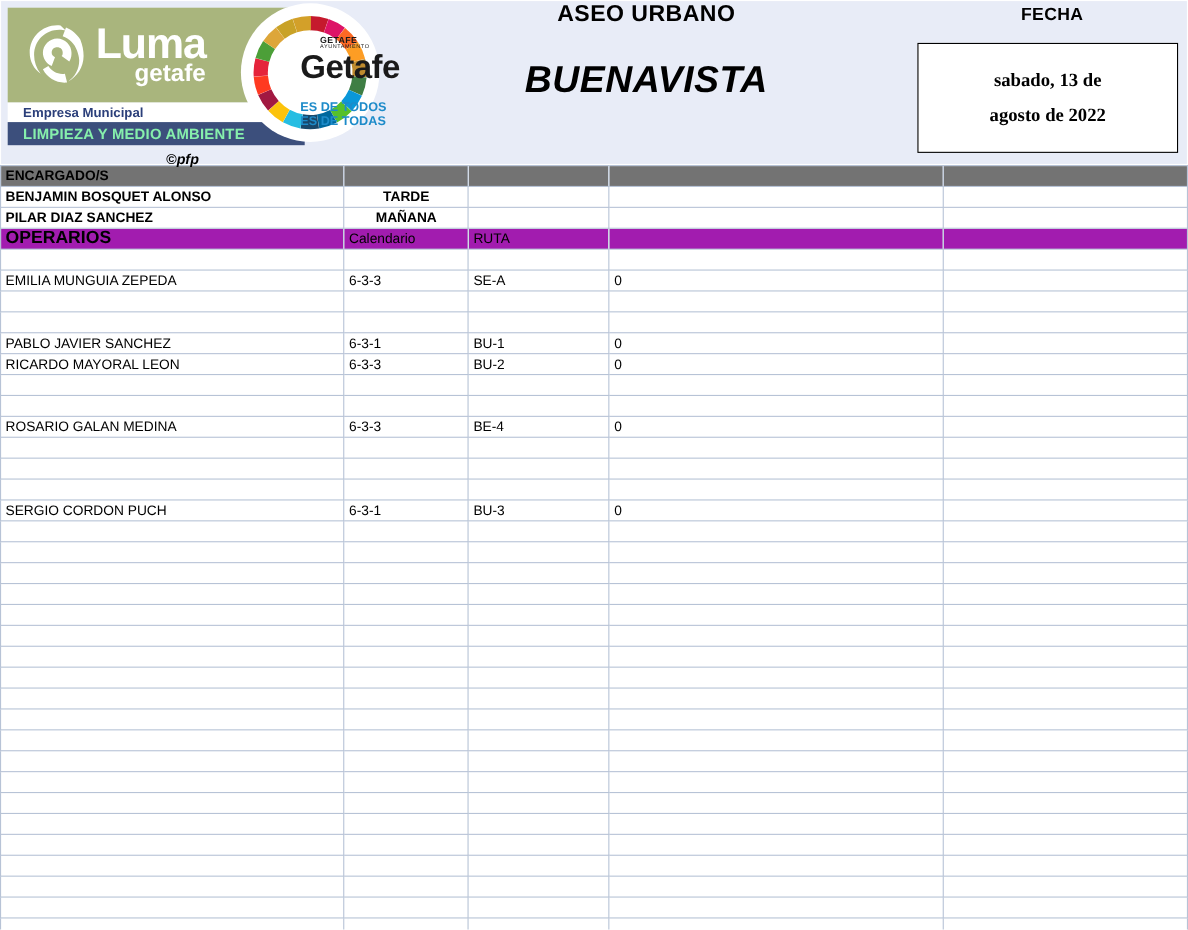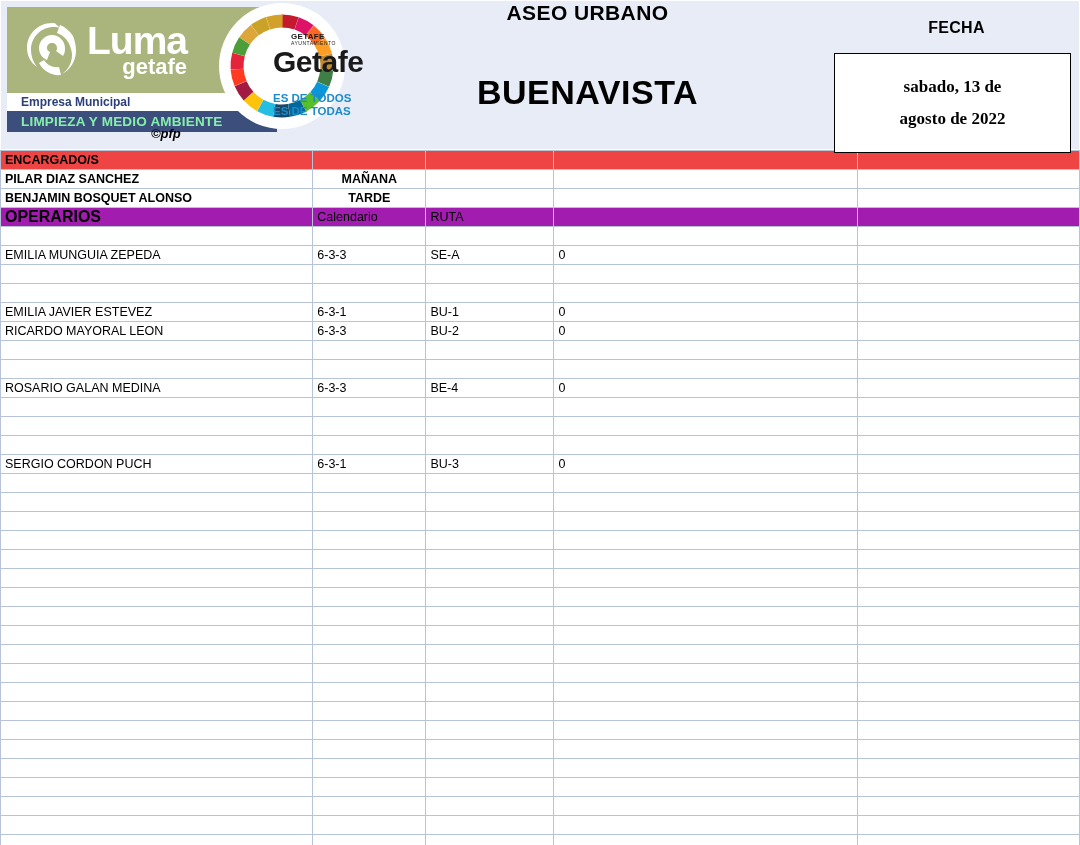--- a/index.html
+++ b/index.html
@@ -83,21 +83,21 @@
     color: #86efac;
     font-size: 13.5px;
     font-weight: bold;
     padding: 3px 0 3px 14px;
     box-sizing: border-box;
     letter-spacing: .2px;
   }
   .pfp {
     position: absolute;
     left: 150px;
-    top: 125px;
+    top: 136px;
     font-size: 13px;
     font-weight: bold;
     font-style: italic;
     color: #000;
   }
 
   
   .getafe-logo {
     position: absolute;
     left: 218px;
@@ -154,29 +154,30 @@
     color: #000;
     margin-top: 0;
     letter-spacing: .4px;
     padding-left: 30px;
   }
   .title-main {
     text-align: center;
     font-size: 34px;
     font-weight: bold;
     color: #000;
-    margin-top: 48px;
+    margin-top: 29px;
     letter-spacing: .5px;
     padding-left: 30px;
+    font-style: italic;
   }
   .header-right {
     width: 245px;
     position: relative;
     box-sizing: border-box;
-    padding-top: 18px;
+    padding-top: 4px;
   }
   .fecha-label {
     text-align: center;
     font-size: 16px;
     font-weight: bold;
     color: #000;
     letter-spacing: .3px;
   }
   .fecha-box {
     margin: 16px 8px 0 0;
@@ -211,21 +212,21 @@
     white-space: nowrap;
     box-sizing: border-box;
   }
   .c0 { width: 312px; }
   .c1 { width: 113px; }
   .c2 { width: 128px; }
   .c3 { width: 303px; }
   .c4 { width: 222px; }
 
   tr.band td {
-    background: #ef4444;
+    background: #737373;
     font-weight: bold;
   }
   tr.enc-row td { font-weight: bold; font-size: 12.5px; }
   td.center { text-align: center; font-weight: bold; font-size: 11px; }
   tr.operarios td {
     background: #a21caf;
   }
   tr.operarios td.c0 {
     font-size: 16px;
     font-weight: bold;
@@ -323,29 +324,29 @@
     <tbody>
       <tr class="band">
         <td class="c0">ENCARGADO/S</td>
         <td class="c1"></td>
         <td class="c2"></td>
         <td class="c3"></td>
         <td class="c4"></td>
       </tr>
 
       <tr class="enc-row">
-        <td class="c0">PILAR DIAZ SANCHEZ</td>
-        <td class="c1 center">MAÑANA</td>
+        <td class="c0">BENJAMIN BOSQUET ALONSO</td>
+        <td class="c1 center">TARDE</td>
         <td class="c2"></td>
         <td class="c3"></td>
         <td class="c4"></td>
       </tr>
       <tr class="enc-row">
-        <td class="c0">BENJAMIN BOSQUET ALONSO</td>
-        <td class="c1 center">TARDE</td>
+        <td class="c0">PILAR DIAZ SANCHEZ</td>
+        <td class="c1 center">MAÑANA</td>
         <td class="c2"></td>
         <td class="c3"></td>
         <td class="c4"></td>
       </tr>
 
       <tr class="operarios tall">
         <td class="c0">OPERARIOS</td>
         <td class="c1">Calendario</td>
         <td class="c2">RUTA</td>
         <td class="c3"></td>
@@ -374,21 +375,21 @@
           <td class="c4"></td>
         </tr>
       <tr>
           <td class="c0"></td>
           <td class="c1"></td>
           <td class="c2"></td>
           <td class="c3"></td>
           <td class="c4"></td>
         </tr>
       <tr>
-          <td class="c0">EMILIA JAVIER ESTEVEZ</td>
+          <td class="c0">PABLO JAVIER SANCHEZ</td>
           <td class="c1">6-3-1</td>
           <td class="c2">BU-1</td>
           <td class="c3">0</td>
           <td class="c4"></td>
         </tr>
       <tr>
           <td class="c0">RICARDO MAYORAL LEON</td>
           <td class="c1">6-3-3</td>
           <td class="c2">BU-2</td>
           <td class="c3">0</td>

